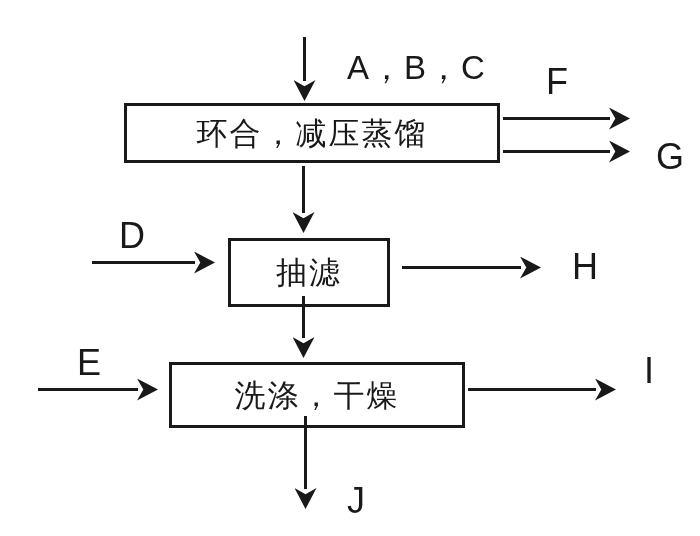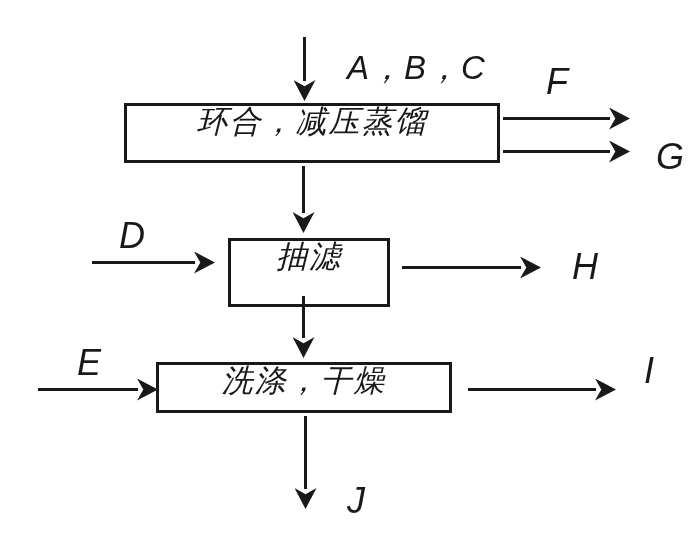--- a/index.html
+++ b/index.html
@@ -1,34 +1,34 @@
 <!DOCTYPE html>
 <html style="--ink: #191919; --bg: #ffffff;"><head>
 <meta charset="utf-8">
 <style>
   :root { --ink: #191919; --bg: #ffffff; }
-  * { box-sizing: border-box; margin: 0; padding: 0; font-style: italic; }
+  * { box-sizing: border-box; margin: 0; padding: 0; }
   html, body { background: var(--bg); }
   body { font-family: "Liberation Sans", "DejaVu Sans", sans-serif; }
 
   .stage {
     position: relative;
     width: 700px;
     height: 536px;
     background: var(--bg);
     overflow: hidden;
   }
 
   
   .pbox {
     position: absolute;
     border: 3px solid var(--ink);
     background: var(--bg);
     display: flex;
-    align-items: flex-start;
+    align-items: center;
     justify-content: center;
   }
   .pbox span {
     color: var(--ink);
     font-size: 31px;
     letter-spacing: 2px;
     white-space: nowrap;
     line-height: 1;
   }
 
@@ -91,21 +91,21 @@
   </div>
 
   <div class="arrow-r" style="left:402px; top:266px; width:119px"></div>
   <div class="lbl" style="left:572px; top:249px">H</div>
 
   <div class="arrow-d" style="left:302px; top:296px; height:42px"></div>
 
   <div class="lbl" style="left:77px; top:345px">E</div>
   <div class="arrow-r" style="left:38px; top:388px; width:100px"></div>
 
-  <div class="pbox" style="left:156px; top:362px; width:296px; height:51px">
+  <div class="pbox" style="left:169px; top:362px; width:296px; height:66px">
     <span>洗涤，干燥</span>
   </div>
 
   <div class="arrow-r" style="left:468px; top:388px; width:128px"></div>
   <div class="lbl" style="left:644px; top:353px">I</div>
 
   <div class="arrow-d" style="left:304px; top:416px; height:73px"></div>
   <div class="lbl" style="left:347px; top:483px">J</div>
 
 </div>

